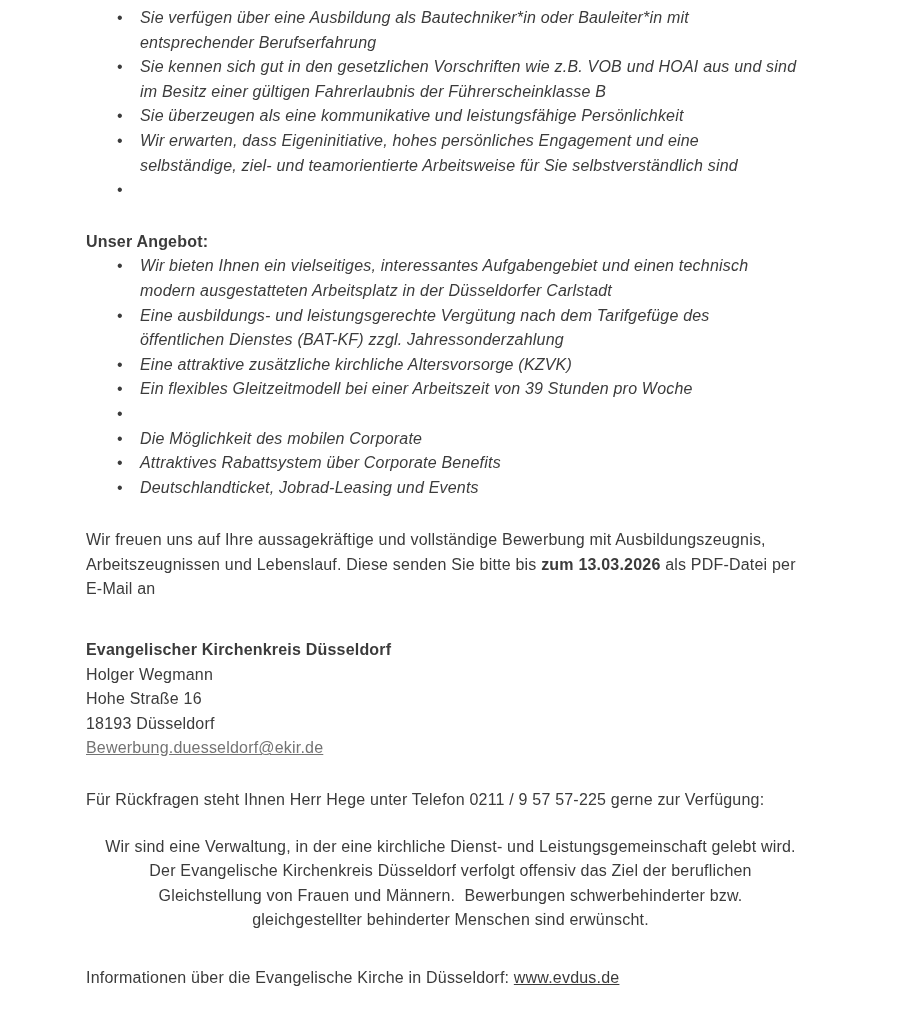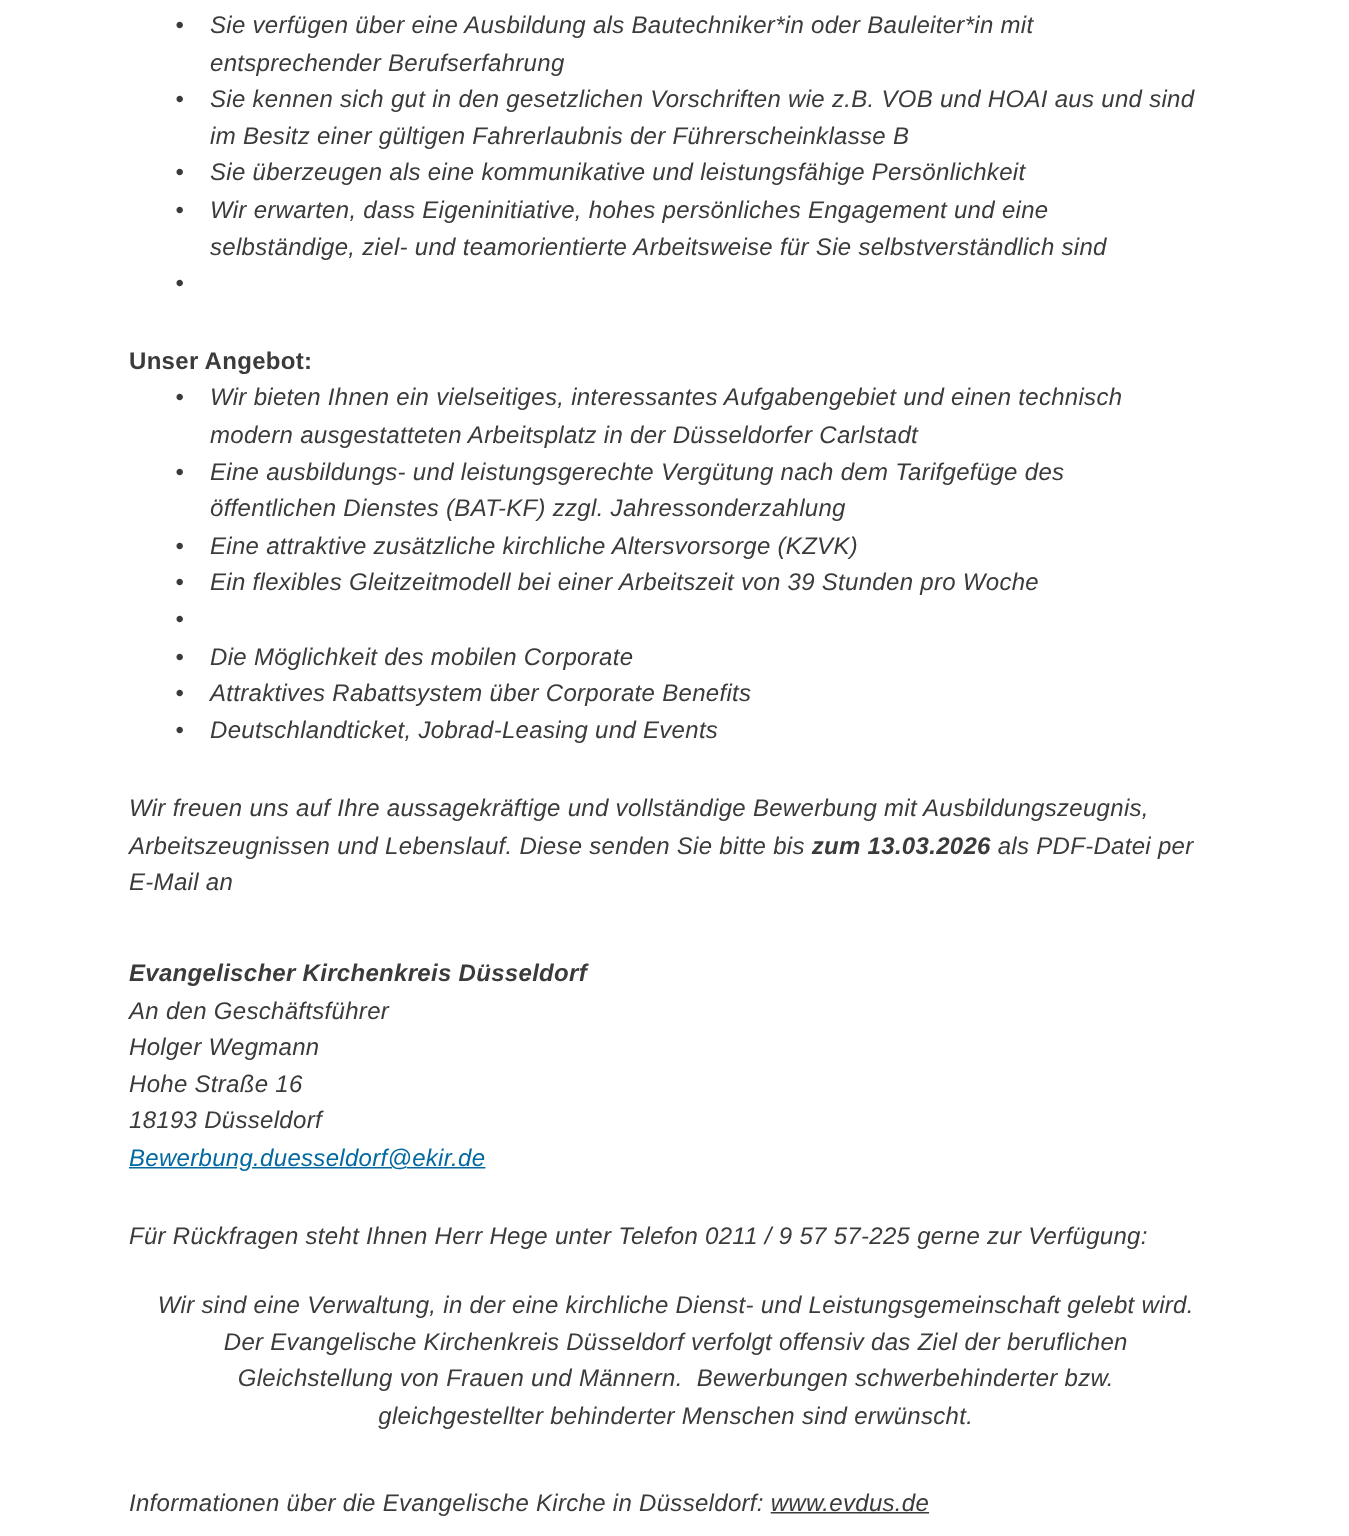--- a/index.html
+++ b/index.html
@@ -18,21 +18,20 @@
     box-sizing: border-box;
     width: 899px;
     padding: 6px 84px 0 86px;
     font-size: 16px;
     line-height: 24.6px;
     letter-spacing: 0.2px;
   }
   .para, .line, .addr-line {
     margin: 0;
     white-space: pre-line;
-    font-style: italic;
   }
   ul.bullet-list {
     margin: 0;
     padding: 0;
     list-style: none;
   }
   ul.bullet-list > li {
     display: flex;
     margin-left: 31px;
   }
@@ -47,21 +46,21 @@
   .section-heading {
     font-weight: 700;
     margin: 27px 0 0 0;
   }
   .offer-list { margin-top: 0; }
   .closing-para { margin-top: 28px; }
   .bold { font-weight: 700; }
   .address-block { margin-top: 22px; }
   .org-name { font-weight: 700; margin-top: 36px; }
   .email-link {
-    color: #0369a1;
+    color: #737373;
     text-decoration: underline;
     cursor: pointer;
   }
   .contact-para { margin-top: 27px; }
   .equal-para { margin-top: 22px; text-align: center; }
   .info-para { margin-top: 33px; }
   .site-link {
     color: inherit;
     text-decoration: underline;
     cursor: pointer;
@@ -134,21 +133,20 @@
       <span class="li-text">Deutschlandticket, Jobrad-Leasing und Events</span>
     </li>
   </ul>
 
   <p class="para closing-para"><span>Wir freuen uns auf Ihre aussagekräftige und vollständige Bewerbung mit Ausbildungszeugnis,
 Arbeitszeugnissen und Lebenslauf. Diese senden Sie bitte bis </span><span class="bold">zum 13.03.2026</span><span> als PDF-Datei per
 E-Mail an</span></p>
 
   <div class="address-block">
     <p class="addr-line org-name">Evangelischer Kirchenkreis Düsseldorf</p>
-    <p class="addr-line">An den Geschäftsführer</p>
     <p class="addr-line">Holger Wegmann</p>
     <p class="addr-line">Hohe Straße 16</p>
     <p class="addr-line">18193 Düsseldorf</p>
     <p class="addr-line"><a class="email-link">Bewerbung.duesseldorf@ekir.de</a></p>
   </div>
 
   <p class="para contact-para">Für Rückfragen steht Ihnen Herr Hege unter Telefon 0211 / 9 57 57-225 gerne zur Verfügung:</p>
 
   <p class="para equal-para">Wir sind eine Verwaltung, in der eine kirchliche Dienst- und Leistungsgemeinschaft gelebt wird.
 Der Evangelische Kirchenkreis Düsseldorf verfolgt offensiv das Ziel der beruflichen

